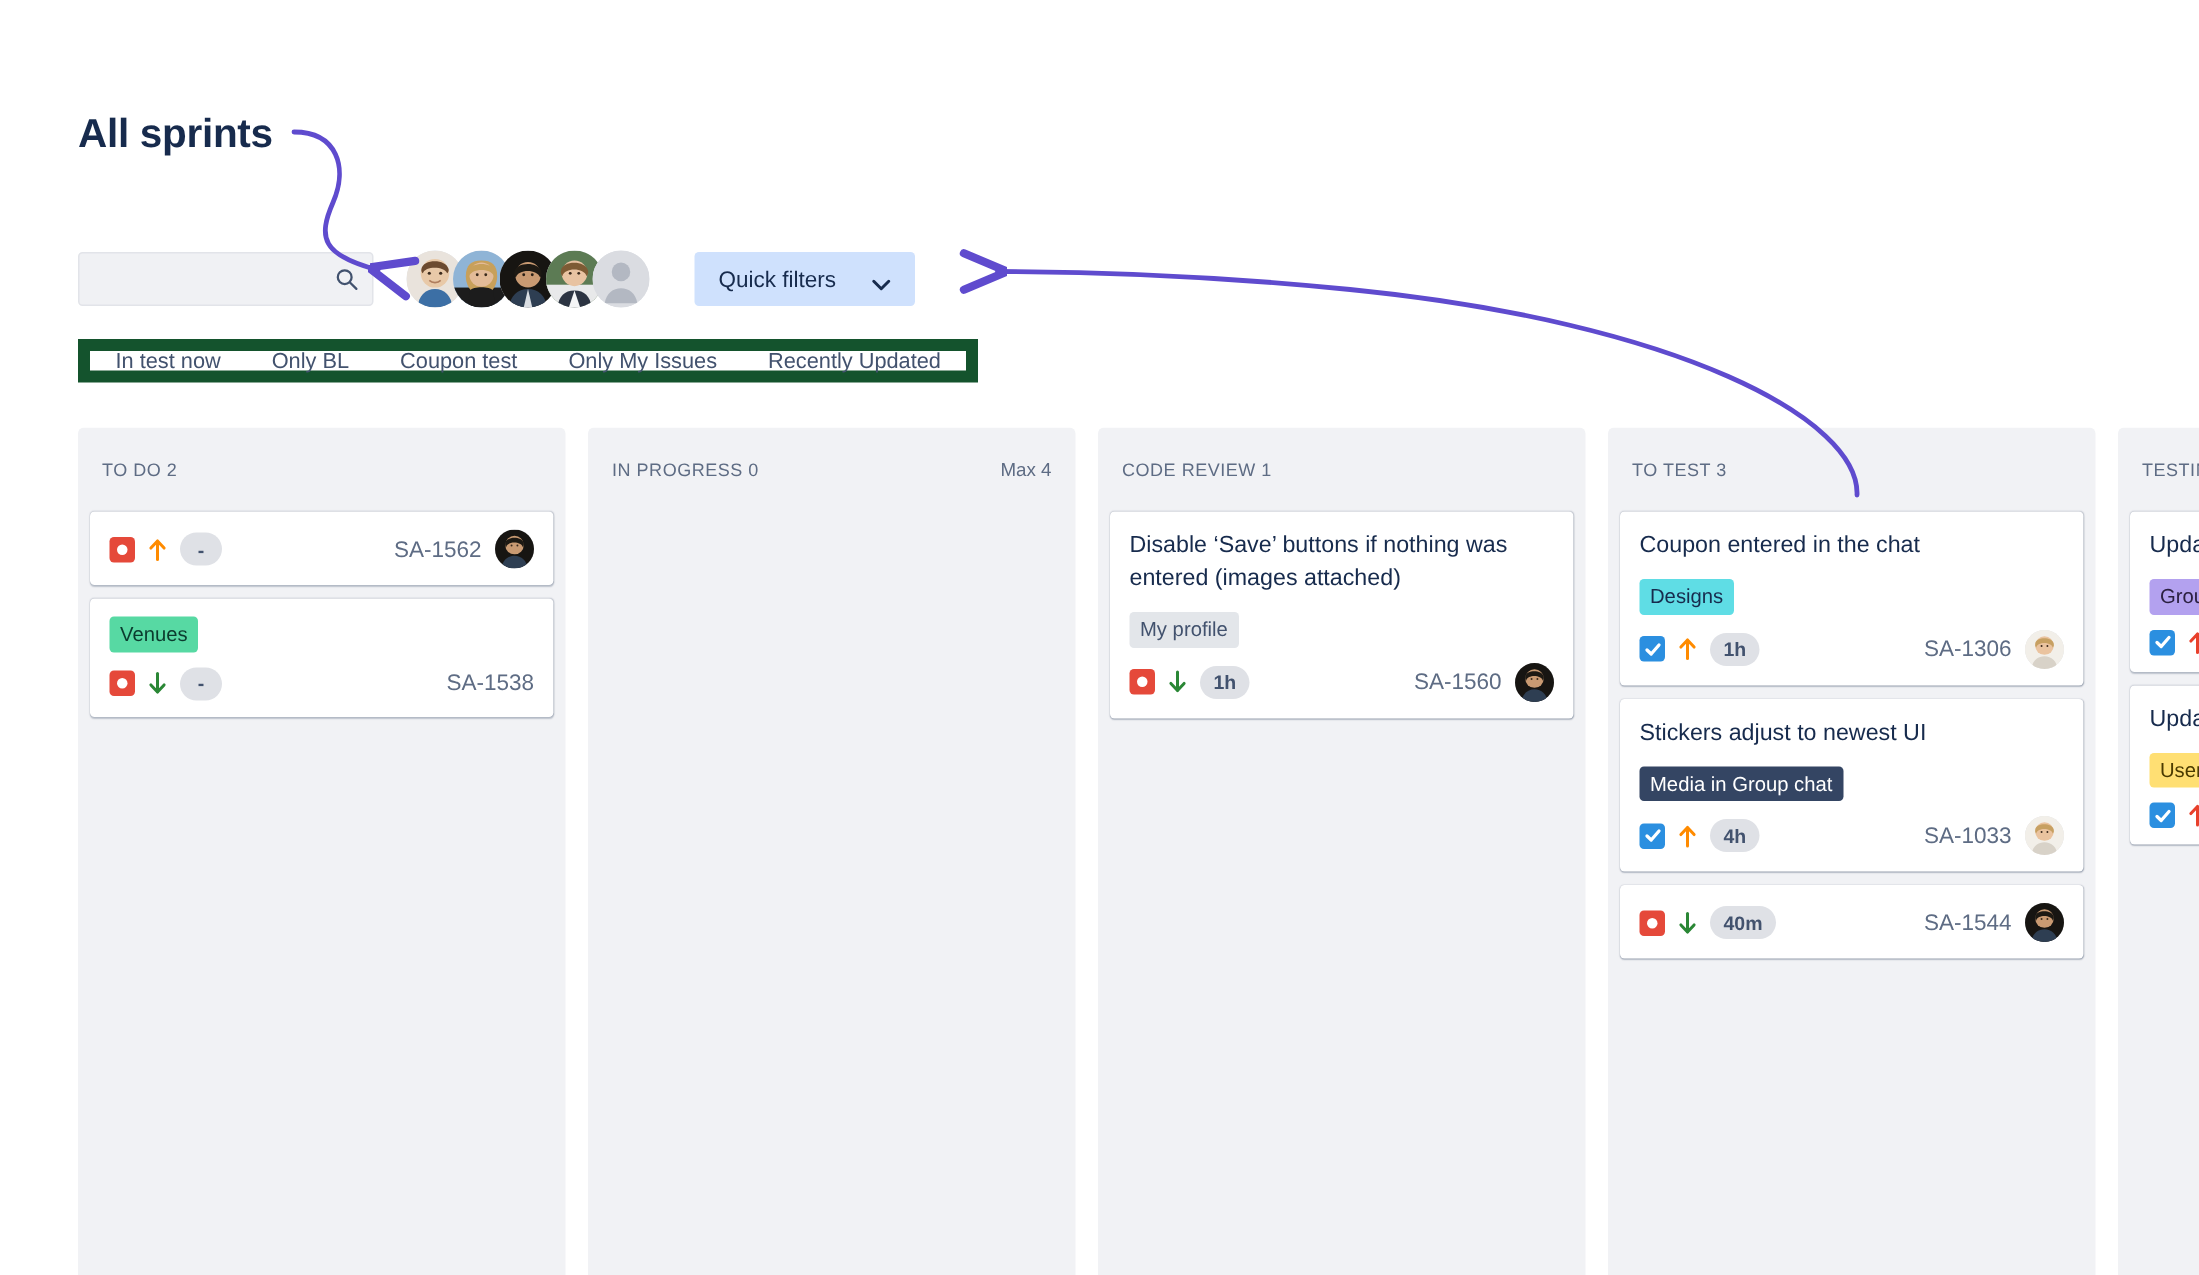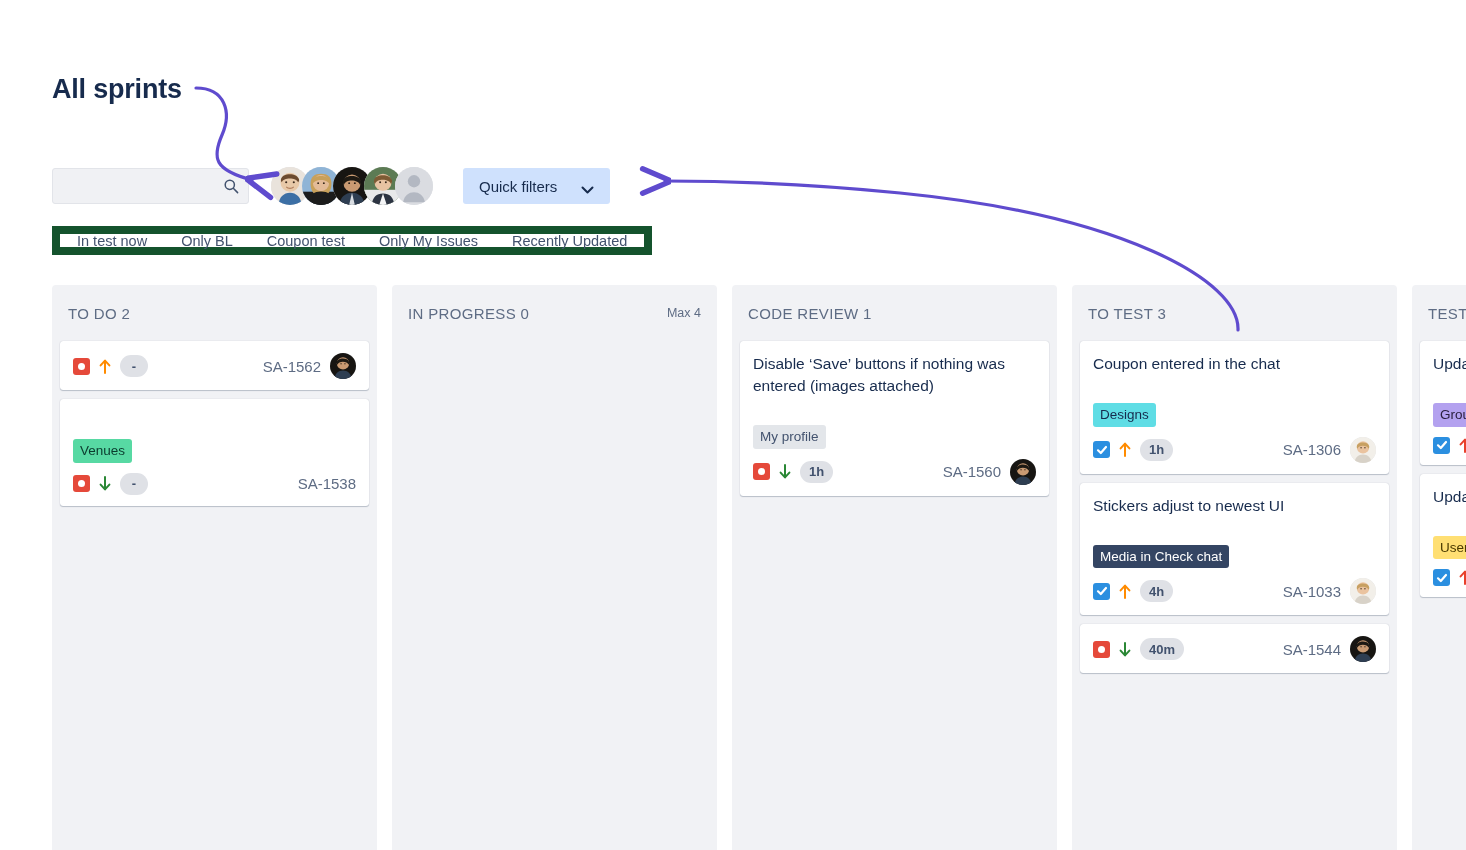--- a/index.html
+++ b/index.html
@@ -103,39 +103,39 @@
     border-radius: 4px 4px 0 0;
     display: flex; flex-direction: column;
     padding: 0 8px;
   }
   .col-header {
     height: 56px; flex: none;
     display: flex; align-items: center; justify-content: space-between;
     padding: 0 8px;
   }
   .col-title {
-    font-size: 15px; color: #5e6c84;
+    font-size: 12px; color: #5e6c84;
     letter-spacing: 0.35px; text-transform: uppercase;
     white-space: nowrap;
   }
   .col-max { font-size: 12.5px; color: #5e6c84; }
 
   .cards { display: flex; flex-direction: column; gap: 9px; }
 
   .card {
     background: #fff;
     border-radius: 3px;
     box-shadow: 0 1px 1px rgba(9,30,66,0.22), 0 0 1px rgba(9,30,66,0.28);
     padding: 12px 13px 11px 13px;
   }
   .card-title {
     font-size: 15.5px; line-height: 1.42; color: #172b4d;
     margin-bottom: 11px;
   }
-  .badges { margin-bottom: 10px; display: flex; flex-wrap: wrap; gap: 5px; margin-top: 28px; }
+  .badges { margin-bottom: 10px; display: flex; flex-wrap: wrap; gap: 5px; }
   .badge {
     display: inline-block;
     font-size: 13.5px; line-height: 1;
     padding: 5px 7px; border-radius: 3px;
   }
   .card-footer { display: flex; align-items: center; gap: 9px; }
   .spacer { flex: 1; }
 
   
   .type-icon { width: 17px; height: 17px; border-radius: 3px; flex: none;
@@ -378,21 +378,21 @@
                   <circle cx="17" cy="16.5" r="1" fill="#3a2a1d"></circle>
                   <circle cx="23" cy="16.5" r="1" fill="#3a2a1d"></circle>
                   <path d="M7 40c0-8 6-13 13-13s13 5 13 13z" fill="#d8d2c8"></path>
                 </svg>
               </span>
             </div>
           </div>
           <div class="card">
             <div class="card-title">Stickers adjust to newest UI</div>
             <div class="badges">
-              <span class="badge" style="background: rgb(52, 69, 99); color: rgb(255, 255, 255);">Media in Check chat</span>
+              <span class="badge" style="background: rgb(52, 69, 99); color: rgb(255, 255, 255);">Media in Group chat</span>
             </div>
             <div class="card-footer">
               <span class="type-icon type-task">
                 <svg viewBox="0 0 12 12" fill="none" stroke="currentColor" stroke-width="2.2" stroke-linecap="round" stroke-linejoin="round">
                   <polyline points="2,6.3 4.8,9 10,3"></polyline>
                 </svg>
               </span>
               <span class="prio"><svg viewBox="0 0 12 17" fill="none" stroke="#ff8b00" stroke-width="2" stroke-linecap="round" stroke-linejoin="round">
                   <line x1="6" y1="15" x2="6" y2="3"></line>
                   <polyline points="1.6,7.4 6,2.6 10.4,7.4"></polyline>

